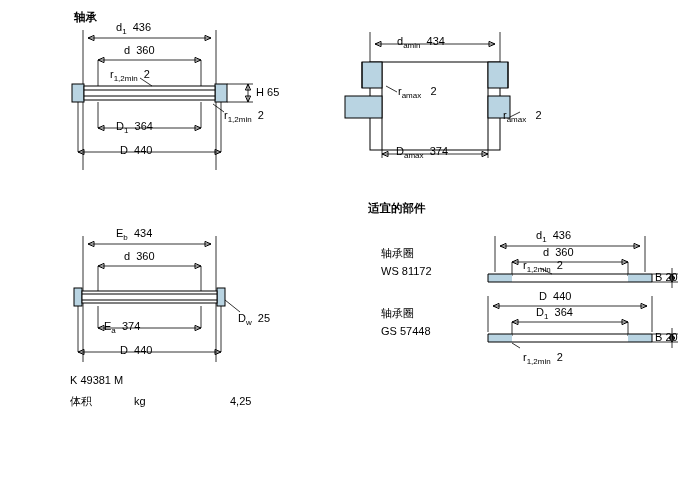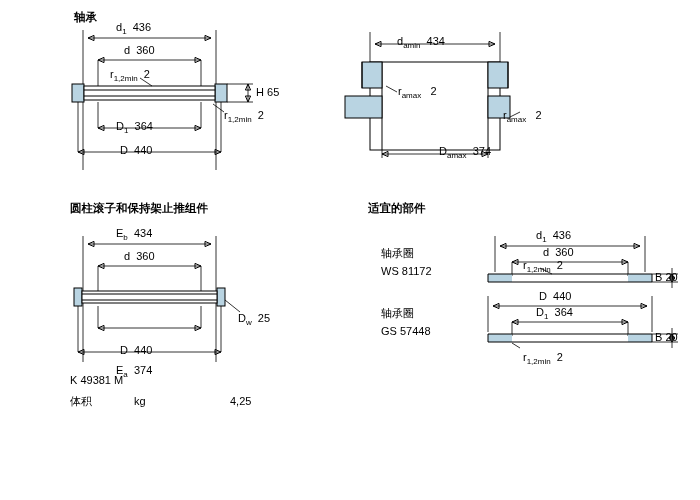--- a/index.html
+++ b/index.html
@@ -180,21 +180,20 @@
     <line class="thin" x1="652" y1="334" x2="678" y2="334"></line>
     <line class="thin" x1="652" y1="342" x2="678" y2="342"></line>
     <line class="thin" x1="672" y1="328" x2="672" y2="348"></line>
     <path class="ln" d="M672 334 l-2.6 5 h5.2 z"></path>
     <path class="ln" d="M672 342 l-2.6 -5 h5.2 z"></path>
 
     <line class="thin" x1="520" y1="348" x2="512" y2="343"></line>
   </svg>
 
   <div class="lbl cn" style="left:74px;top:12px;">轴承</div>
-  <div class="lbl cn" style="left:70px;top:203px;">圆柱滚子和保持架止推组件</div>
   <div class="lbl cn" style="left:368px;top:203px;">适宜的部件</div>
 
   <div class="lbl" style="left:116px;top:22px;">
     <span>d</span><span class="sub">1</span>&nbsp;&nbsp;<span>436</span>
   </div>
   <div class="lbl" style="left:124px;top:45px;">
     <span>d</span>&nbsp;&nbsp;<span>360</span>
   </div>
   <div class="lbl" style="left:110px;top:69px;">
     <span>r</span><span class="sub">1,2min</span>&nbsp;&nbsp;<span>2</span>
@@ -214,31 +213,31 @@
 
   <div class="lbl" style="left:397px;top:28px;margin-top:8px;">
     <span>d</span><span class="sub">amin</span>&nbsp;&nbsp;<span>434</span>
   </div>
   <div class="lbl" style="left:398px;top:86px;">
     <span>r</span><span class="sub">amax</span>&nbsp;&nbsp;&nbsp;<span>2</span>
   </div>
   <div class="lbl" style="left:503px;top:110px;">
     <span>r</span><span class="sub">amax</span>&nbsp;&nbsp;&nbsp;<span>2</span>
   </div>
-  <div class="lbl" style="left:396px;top:146px;margin-left:43px;">
+  <div class="lbl" style="left:396px;top:146px;">
     <span>D</span><span class="sub">amax</span>&nbsp;&nbsp;<span>374</span>
   </div>
 
   <div class="lbl" style="left:116px;top:228px;">
     <span>E</span><span class="sub">b</span>&nbsp;&nbsp;<span>434</span>
   </div>
   <div class="lbl" style="left:124px;top:251px;">
     <span>d</span>&nbsp;&nbsp;<span>360</span>
   </div>
-  <div class="lbl" style="left:116px;top:321px;margin-top:44px;">
+  <div class="lbl" style="left:104px;top:321px;">
     <span>E</span><span class="sub">a</span>&nbsp;&nbsp;<span>374</span>
   </div>
   <div class="lbl" style="left:238px;top:313px;">
     <span>D</span><span class="sub">w</span>&nbsp;&nbsp;<span>25</span>
   </div>
   <div class="lbl" style="left:120px;top:345px;">
     <span>D</span>&nbsp;&nbsp;<span>440</span>
   </div>
   <div class="lbl" style="left:70px;top:375px;">K 49381 M</div>
   <div class="lbl" style="left:70px;top:396px;">体积</div>

